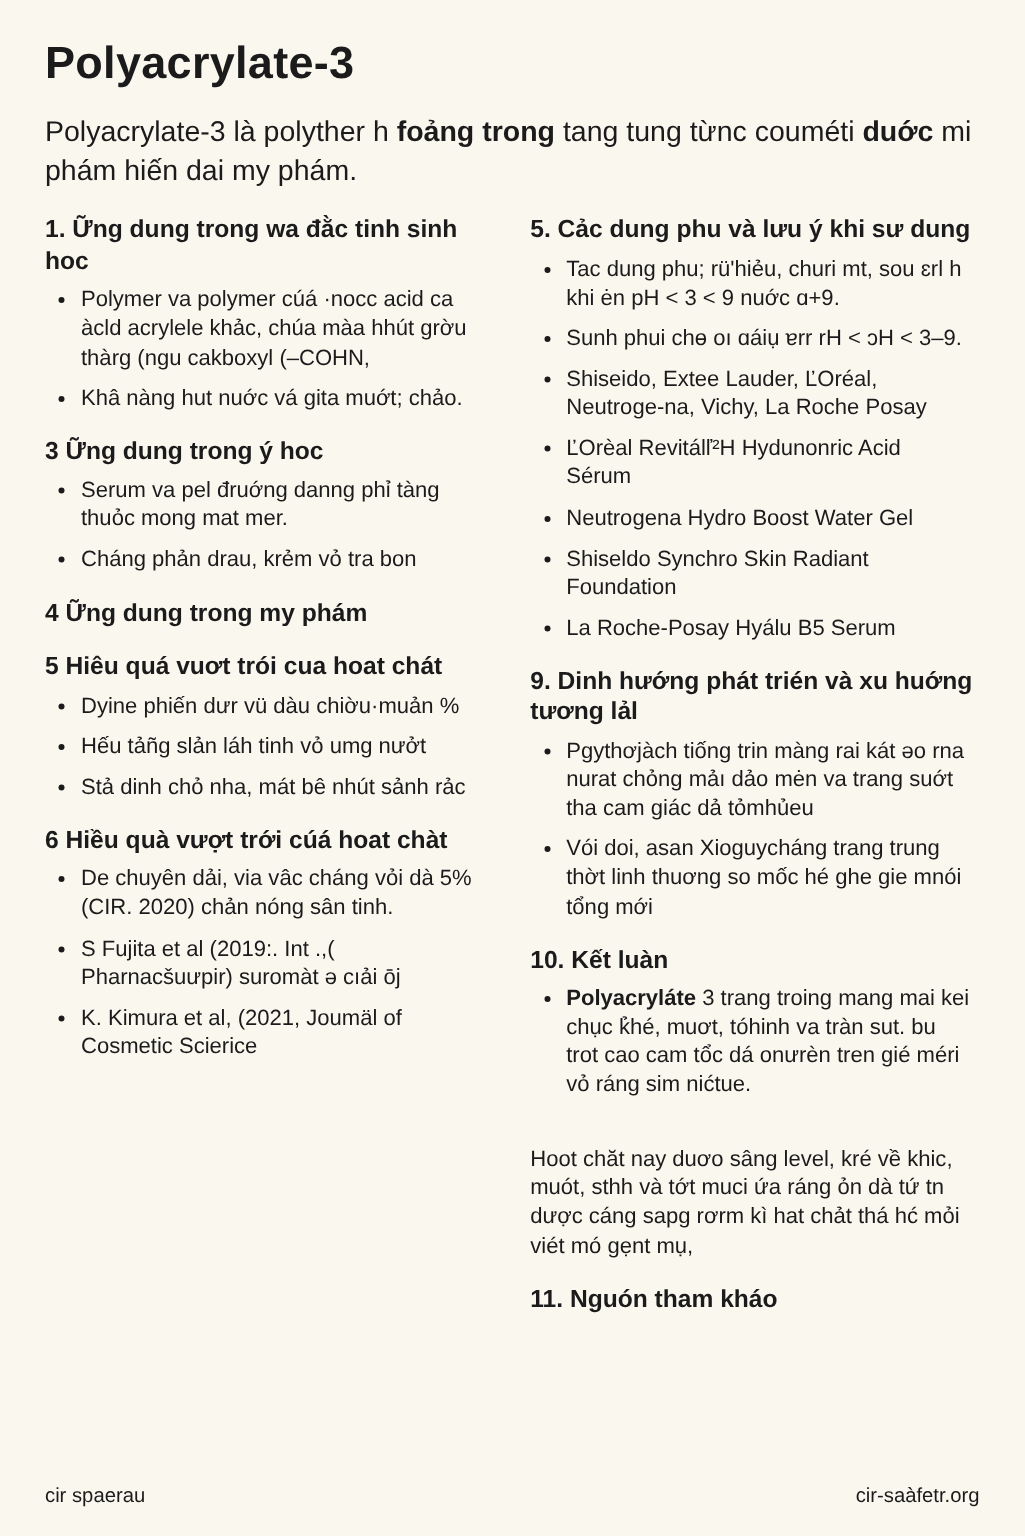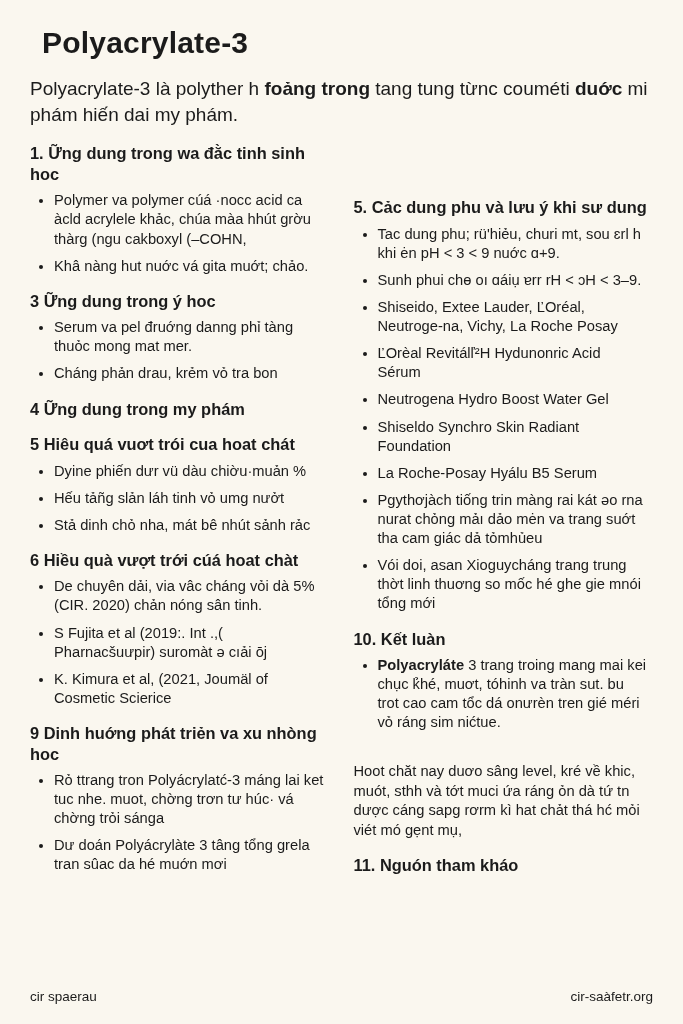--- a/index.html
+++ b/index.html
@@ -14,33 +14,33 @@
     position: relative;
     width: 683px; height: 1024px;
     overflow: hidden;
     box-sizing: border-box;
     padding: 26px 30px 0 30px;
   }
   .doc-title {
     font-size: 30px;
     font-weight: 700;
     letter-spacing: 0.2px;
-    margin: 0 0 16px 12px;
+    margin: 0 0 16px 0;
   }
   .intro {
     font-size: 19px;
     line-height: 1.35;
     margin: 0 0 14px 0;
     max-width: 630px;
   }
   .intro .semi { font-weight: 700; }
   .columns {
     display: flex;
     gap: 24px;
-    align-items: flex-end;
+    align-items: flex-start;
   }
   .col { flex: 1 1 0; min-width: 0; }
   .col-left  { max-width: 300px; }
   .col-right { max-width: 308px; }
   h2.sec-heading {
     font-size: 16.4px;
     font-weight: 700;
     line-height: 1.25;
     margin: 15px 0 7px 0;
   }
@@ -114,27 +114,20 @@
 
       <section>
         <h2 class="sec-heading">6 Hiều quà vượt trới cúá hoat chàt</h2>
         <ul class="bullets">
           <li>De chuyên dải, via vâc cháng vỏi dà 5% (CIR. 2020) chản nóng sân tinh.</li>
           <li>S Fujita et al (2019:. Int .,( Pharnacšuưpir) suromàt ə cıải ōj</li>
           <li>K. Kimura et al, (2021, Joumäl of Cosmetic Scierice</li>
         </ul>
       </section>
 
-      <section>
-        <h2 class="sec-heading">9 Dinh huớng phát triẻn va xu nhòng hoc</h2>
-        <ul class="bullets">
-          <li>Rỏ ttrang tron Polyácrylatć-3 máng lai ket tuc nhe. muot, chờng trơn tư húc· vá chờng trỏi sánga</li>
-          <li>Dư doán Polyácrylàte 3 tâng tổng grela tran sûac da hé muớn mơi</li>
-        </ul>
-      </section>
 
     </div>
 
     <div class="col col-right">
 
       <section>
         <h2 class="sec-heading">5. Cảc dung phu và lưu ý khi sư dung</h2>
         <ul class="bullets">
           <li>Tac dung phu; rü'hiẻu, churi mt, sou ɛrl h khi ėn pH &lt; 3 &lt; 9 nuớc ɑ+9.</li>
           <li>Sunh phui chɵ oı ɑáiụ ɐrr rH &lt; ɔH &lt; 3–9.</li>
@@ -145,20 +138,21 @@
         <ul class="bullets">
           <li>Shiseido, Extee Lauder, ĽOréal, Neutroge-na, Vichy, La Roche Posay</li>
           <li>ĽOrèal Revitálľ²H Hydunonric Acid Sérum</li>
           <li>Neutrogena Hydro Boost Water Gel</li>
           <li>Shiseldo Synchro Skin Radiant Foundation</li>
           <li>La Roche-Posay Hyálu B5 Serum</li>
         </ul>
       </section>
 
       <section>
+        <h2 class="sec-heading">9. Dinh hướng phát trién và xu huớng tương lảl</h2>
         <ul class="bullets">
           <li>Pgythơjàch tiống trin màng rai kát əo rna nurat chỏng mảı dảo mėn va trang suớt tha cam giác dả tỏmhủeu</li>
           <li>Vói doi, asan Xioguycháng trang trung thờt linh thuơng so mốc hé ghe gie mnói tổng mới</li>
         </ul>
       </section>
 
       <section>
         <h2 class="sec-heading">10. Kết luàn</h2>
         <ul class="bullets">
           <li><span class="lead-bold">Polyacryláte</span><span> 3 trang troing mang mai kei chục k̉hé, muơt, tóhinh va tràn sut. bu trot cao cam tổc dá onưrèn tren gié méri vỏ ráng sim nićtue.</span></li>

